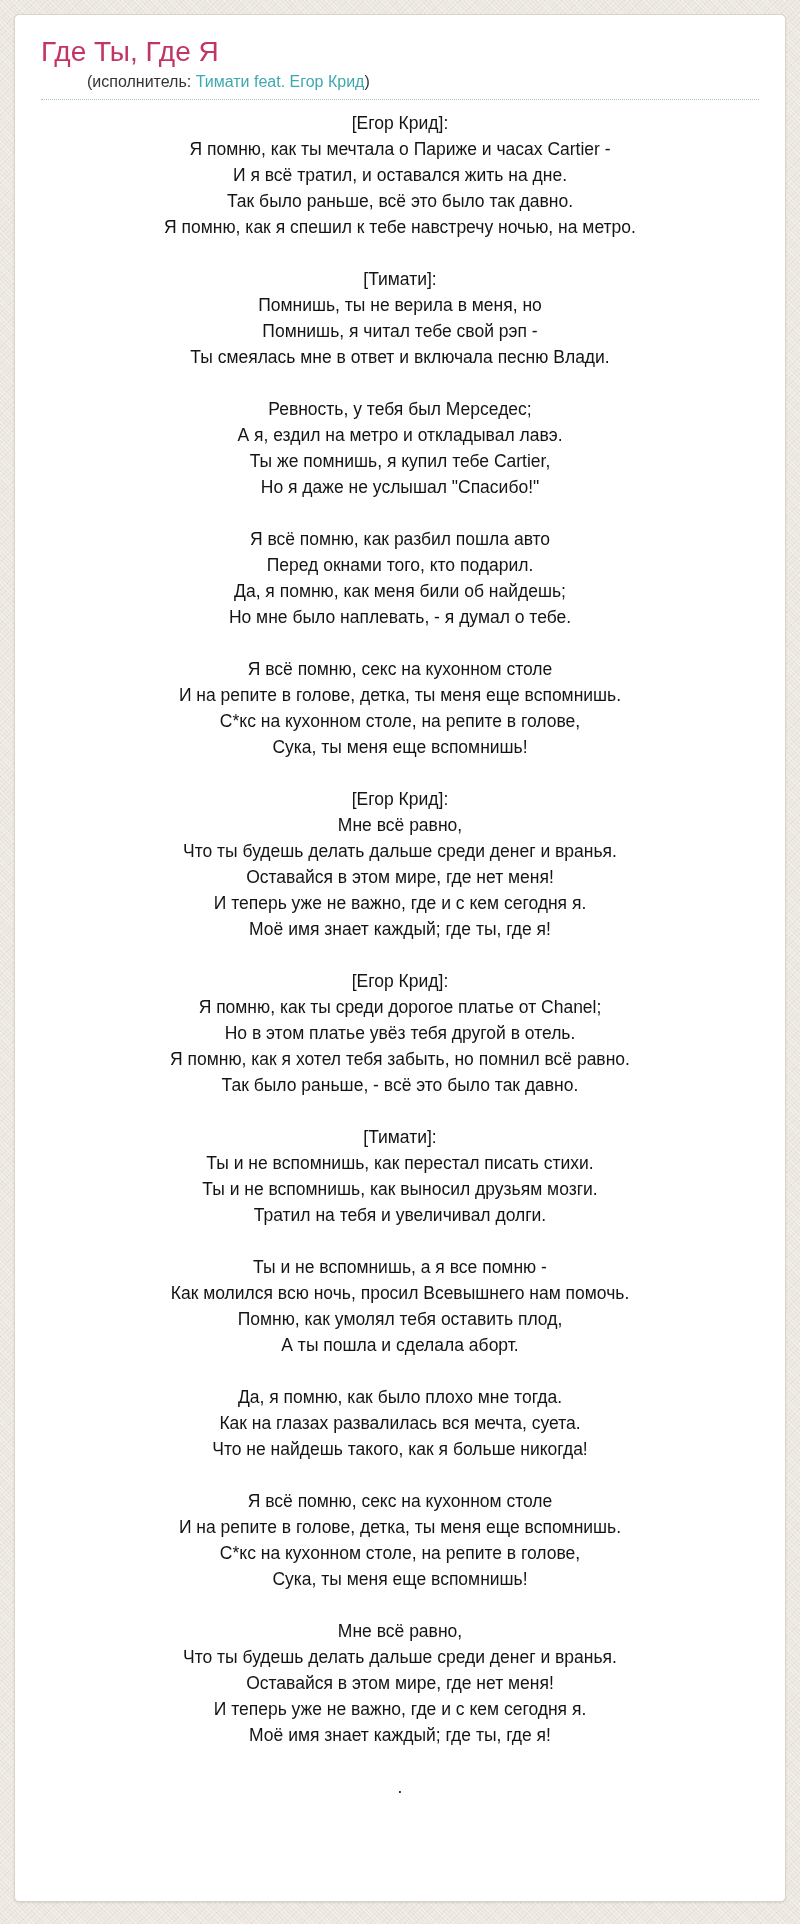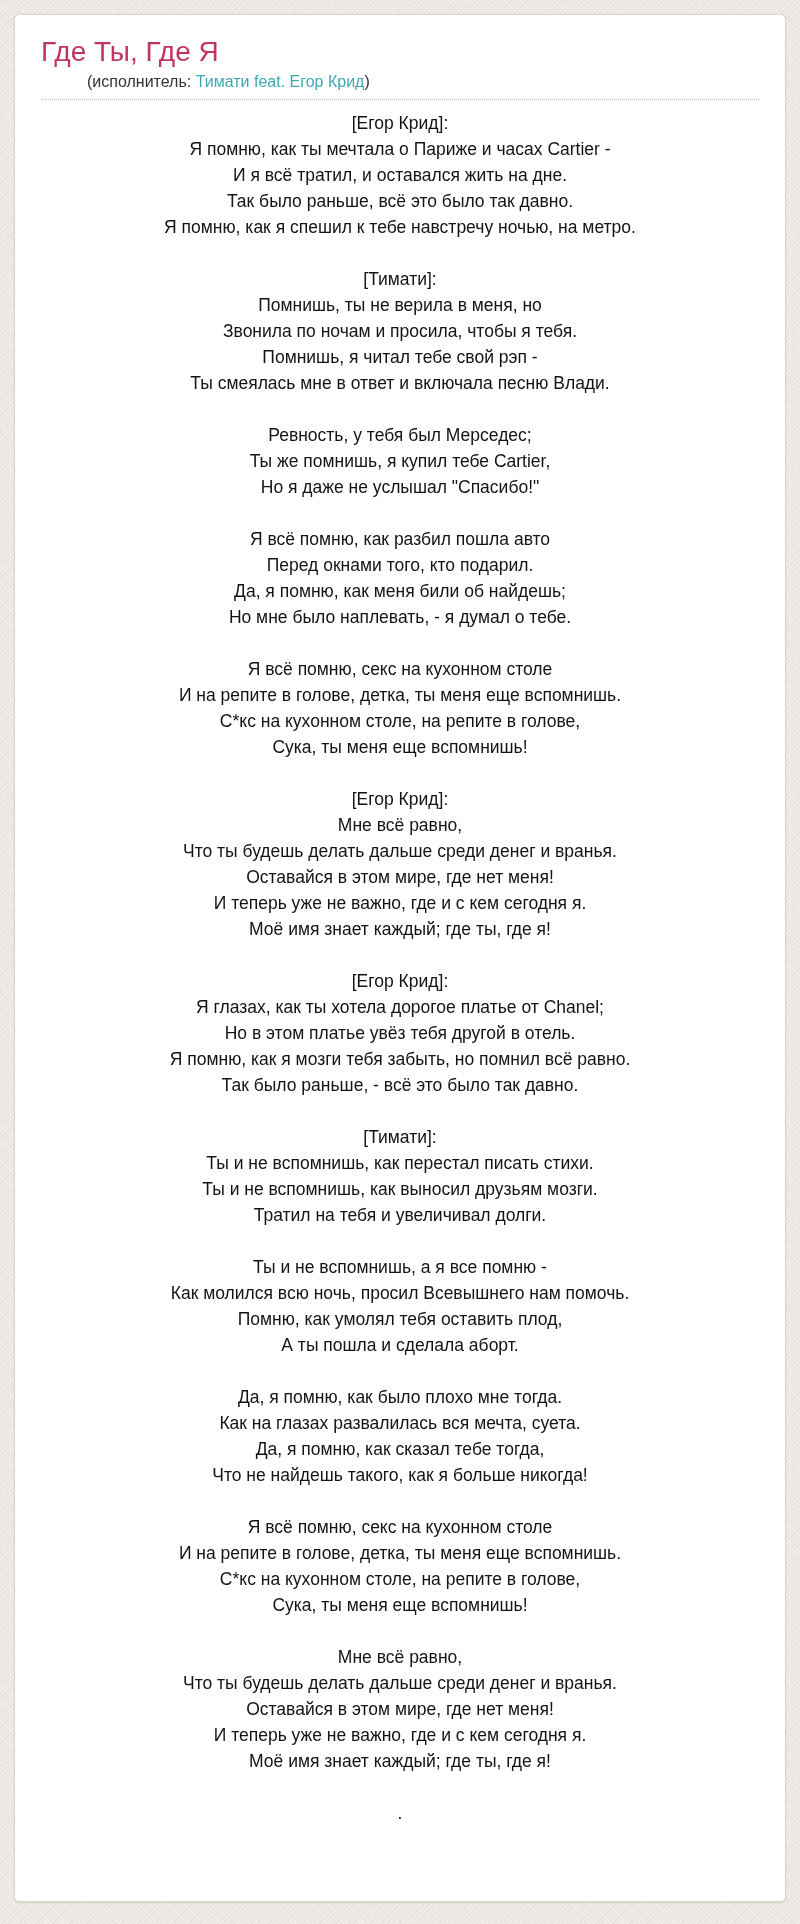--- a/index.html
+++ b/index.html
@@ -80,26 +80,26 @@
       <div class="stanza">
         <div class="line">[Егор Крид]:</div>
         <div class="line">Я помню, как ты мечтала о Париже и часах Cartier -</div>
         <div class="line">И я всё тратил, и оставался жить на дне.</div>
         <div class="line">Так было раньше, всё это было так давно.</div>
         <div class="line">Я помню, как я спешил к тебе навстречу ночью, на метро.</div>
       </div>
       <div class="stanza">
         <div class="line">[Тимати]:</div>
         <div class="line">Помнишь, ты не верила в меня, но</div>
-        <div class="line">Звонила по ночам и просила, чтобы я тебя.</div>
         <div class="line">Помнишь, я читал тебе свой рэп -</div>
         <div class="line">Ты смеялась мне в ответ и включала песню Влади.</div>
       </div>
       <div class="stanza">
         <div class="line">Ревность, у тебя был Мерседес;</div>
+        <div class="line">А я, ездил на метро и откладывал лавэ.</div>
         <div class="line">Ты же помнишь, я купил тебе Cartier,</div>
         <div class="line">Но я даже не услышал "Спасибо!"</div>
       </div>
       <div class="stanza">
         <div class="line">Я всё помню, как разбил пошла авто</div>
         <div class="line">Перед окнами того, кто подарил.</div>
         <div class="line">Да, я помню, как меня били об найдешь;</div>
         <div class="line">Но мне было наплевать, - я думал о тебе.</div>
       </div>
       <div class="stanza">
@@ -111,41 +111,40 @@
       <div class="stanza">
         <div class="line">[Егор Крид]:</div>
         <div class="line">Мне всё равно,</div>
         <div class="line">Что ты будешь делать дальше среди денег и вранья.</div>
         <div class="line">Оставайся в этом мире, где нет меня!</div>
         <div class="line">И теперь уже не важно, где и с кем сегодня я.</div>
         <div class="line">Моё имя знает каждый; где ты, где я!</div>
       </div>
       <div class="stanza">
         <div class="line">[Егор Крид]:</div>
-        <div class="line">Я глазах, как ты хотела дорогое платье от Chanel;</div>
+        <div class="line">Я помню, как ты среди дорогое платье от Chanel;</div>
         <div class="line">Но в этом платье увёз тебя другой в отель.</div>
-        <div class="line">Я помню, как я мозги тебя забыть, но помнил всё равно.</div>
+        <div class="line">Я помню, как я хотел тебя забыть, но помнил всё равно.</div>
         <div class="line">Так было раньше, - всё это было так давно.</div>
       </div>
       <div class="stanza">
         <div class="line">[Тимати]:</div>
         <div class="line">Ты и не вспомнишь, как перестал писать стихи.</div>
         <div class="line">Ты и не вспомнишь, как выносил друзьям мозги.</div>
         <div class="line">Тратил на тебя и увеличивал долги.</div>
       </div>
       <div class="stanza">
         <div class="line">Ты и не вспомнишь, а я все помню -</div>
         <div class="line">Как молился всю ночь, просил Всевышнего нам помочь.</div>
         <div class="line">Помню, как умолял тебя оставить плод,</div>
         <div class="line">А ты пошла и сделала аборт.</div>
       </div>
       <div class="stanza">
         <div class="line">Да, я помню, как было плохо мне тогда.</div>
         <div class="line">Как на глазах развалилась вся мечта, суета.</div>
-        <div class="line">Да, я помню, как сказал тебе тогда,</div>
         <div class="line">Что не найдешь такого, как я больше никогда!</div>
       </div>
       <div class="stanza">
         <div class="line">Я всё помню, секс на кухонном столе</div>
         <div class="line">И на репите в голове, детка, ты меня еще вспомнишь.</div>
         <div class="line">С*кс на кухонном столе, на репите в голове,</div>
         <div class="line">Сука, ты меня еще вспомнишь!</div>
       </div>
       <div class="stanza">
         <div class="line">Мне всё равно,</div>

